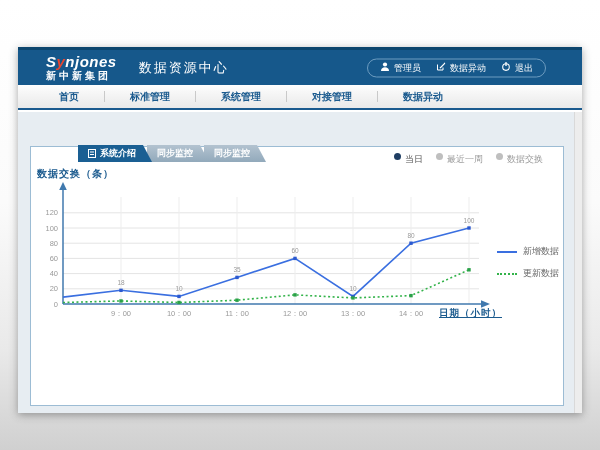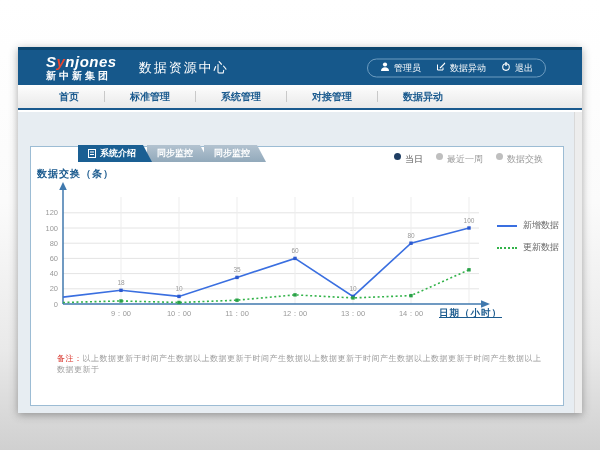--- a/index.html
+++ b/index.html
@@ -50,21 +50,21 @@
   .radios { position:absolute; right:20px; top:6px; display:flex; gap:13px; }
   .radio { display:flex; align-items:flex-start; gap:4px; font-size:9px; color:#999; cursor:pointer; white-space:nowrap; }
   .radio .dot { width:7px; height:7px; border-radius:50%; background:#bfbfbf; }
   .radio.selected .dot { background:#1f3e63; }
   .radio.selected { color:#555; }
 
   .chart-title { position:absolute; left:6px; top:20px; font-size:10px; font-weight:bold;
     color:#1a5a8e; letter-spacing:1px; }
   #chart-svg { position:absolute; left:0; top:0; }
 
-  .legend { position:absolute; left:466px; top:72px; font-size:9px; color:#666; }
+  .legend { position:absolute; left:466px; top:98px; font-size:9px; color:#666; }
   .legend-row { display:flex; align-items:center; margin-bottom:9px; cursor:pointer; white-space:nowrap; }
   .legend-row .sw { display:inline-block; width:20px; height:0; margin-right:6px; border-top:2px solid #888; }
 
   .x-axis-label { position:absolute; left:408px; top:160px; font-size:9.5px; font-weight:bold;
     color:#1a5a8e; letter-spacing:1px;text-decoration:underline; }
 
   .note { position:absolute; left:26px; right:18px; top:206px; font-size:8px;
     color:#9b9b9b; letter-spacing:.5px; }
   .note-prefix { color:#d9342b; }
 </style>
@@ -219,20 +219,17 @@
           <span>新增数据</span>
         </div>
         <div class="legend-row">
           <span class="sw" id="sw1" style="border-top: 2px dotted rgb(51, 179, 74);"></span>
           <span>更新数据</span>
         </div>
       </div>
 
       <div class="x-axis-label">日期（小时）</div>
 
-      <div class="note">
-        <span class="note-prefix">备注：</span><span>以上数据更新于时间产生数据以上数据更新于时间产生数据以上数据更新于时间产生数据以上数据更新于时间产生数据以上数据更新于</span>
-      </div>
     </div>
 
     <div class="scroll-strip"></div>
   </div>
 </div>
 
 </body></html>

